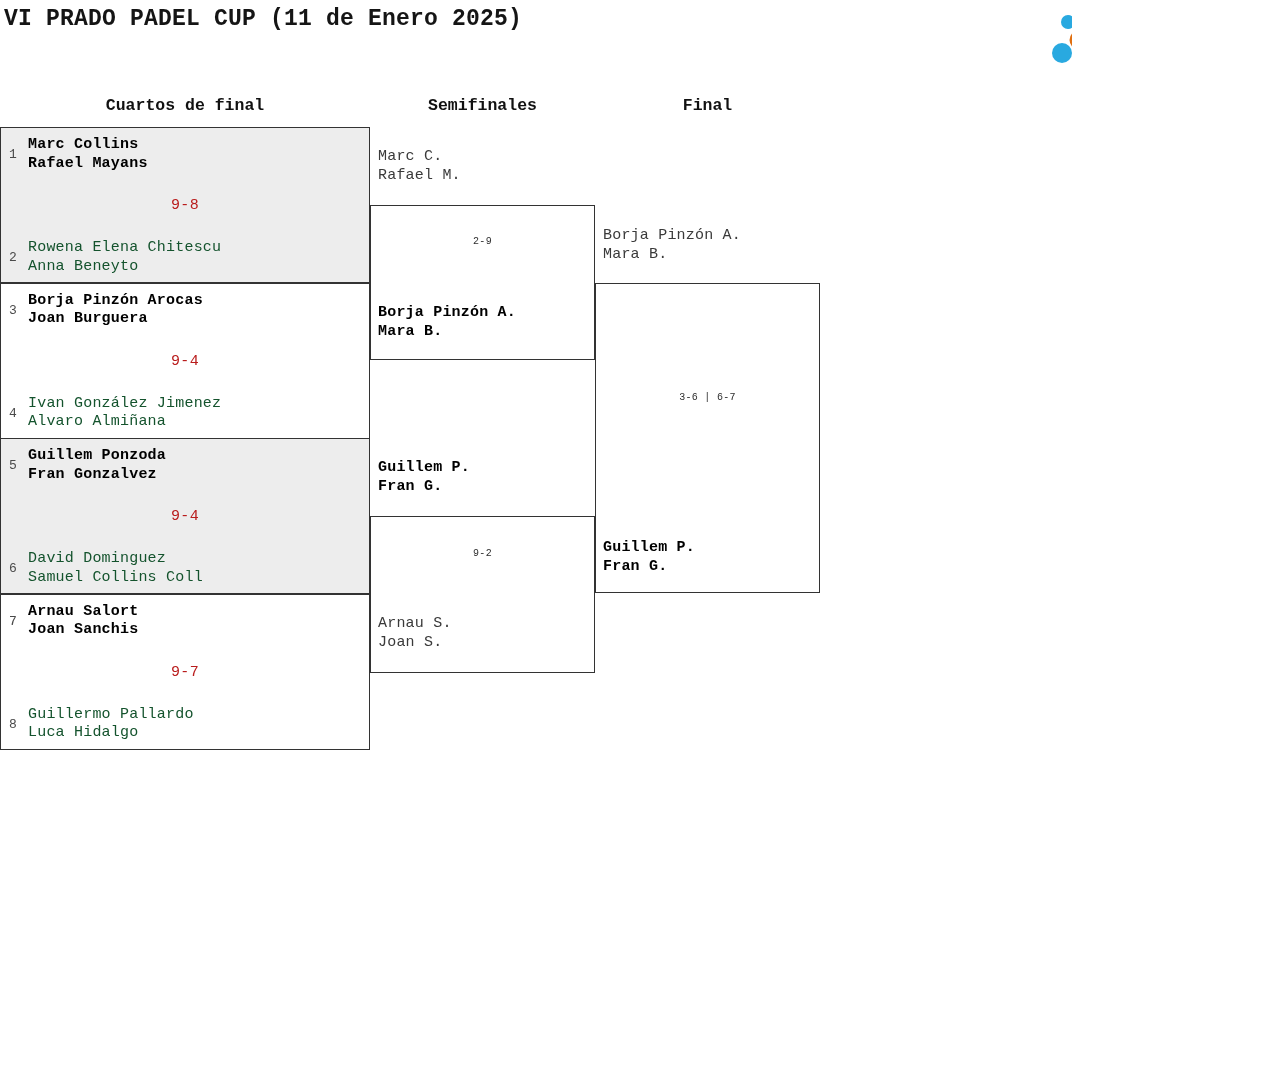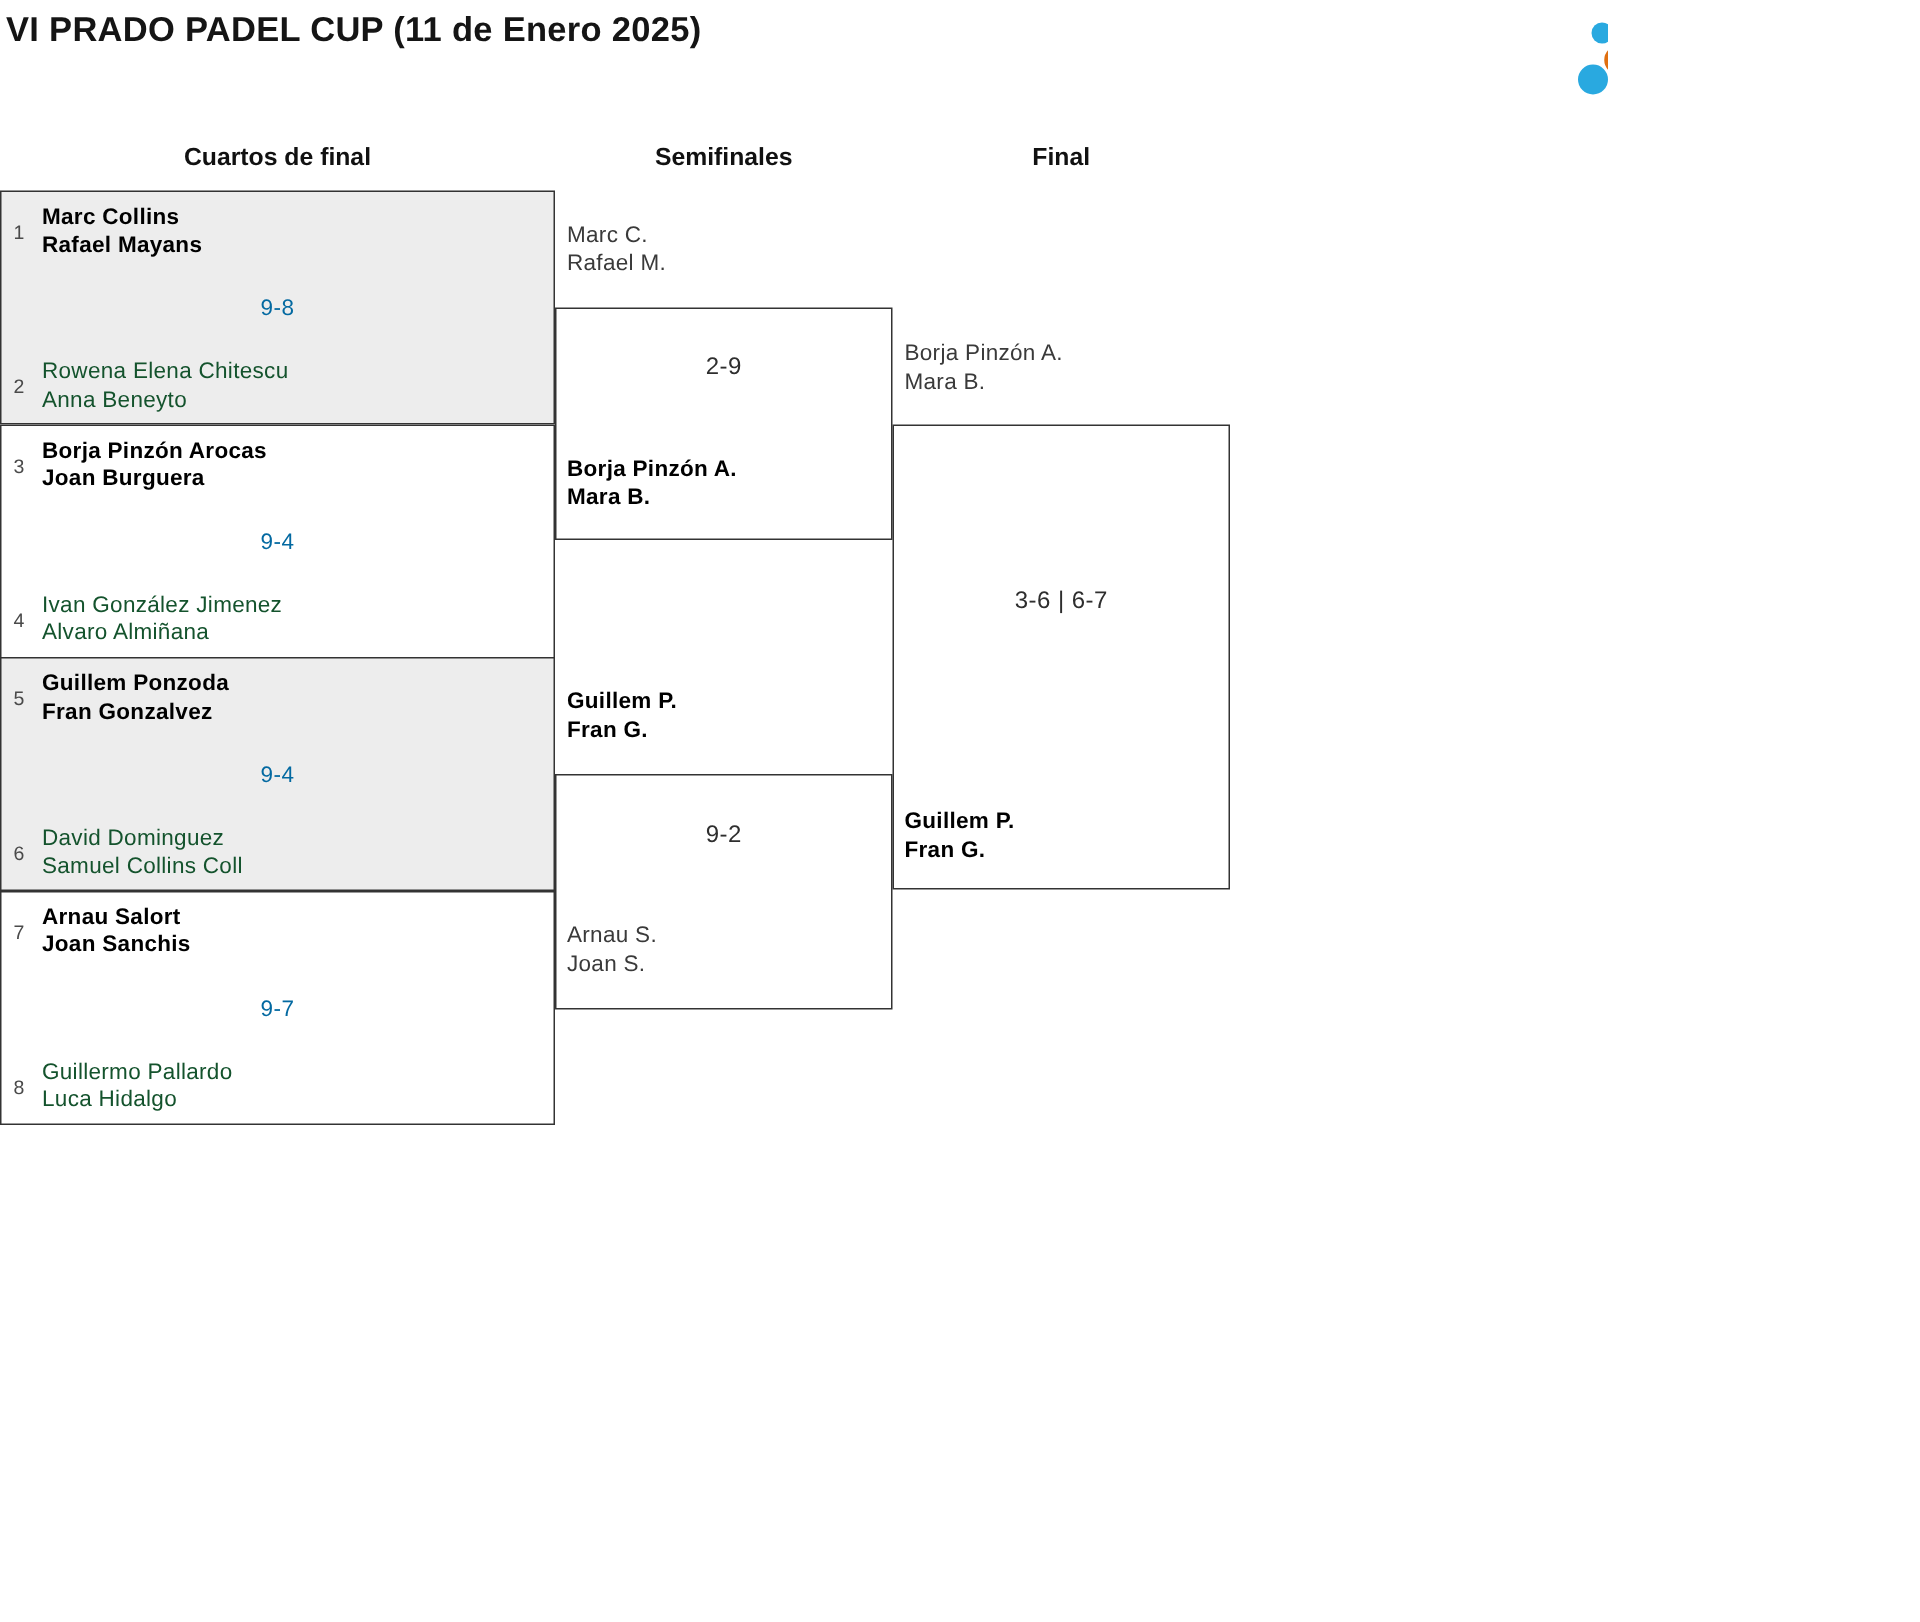--- a/index.html
+++ b/index.html
@@ -1,18 +1,18 @@
 <!DOCTYPE html>
 <html><head>
 <meta charset="utf-8">
 <style>
   * { margin:0; padding:0; box-sizing:border-box; }
   html,body { background:#fff; }
   body { font-family:"Liberation Sans", sans-serif; color:#1a1a1a; }
-  #page { position:relative; width:1072px; height:1081px; background:#fff; overflow:hidden; }
+  #page { position:relative; width:1072px; height:1081px; background:#fff; overflow:hidden;font-family:Liberation Mono, monospace; }
 
   
   .title-line { position:absolute; left:4px; font-size:23px; font-weight:600;
                 color:#151515; letter-spacing:.2px; white-space:nowrap; }
   .title-1 { top:6px; }
   .title-2 { top:38px; }
 
   .logo { position:absolute; left:1048px; top:6px; width:224px; height:62px; cursor:pointer; }
   .logo-dots { position:absolute; left:0; top:0; }
   .logo-text { position:absolute; left:64px; top:6px; font-size:46px; font-weight:800;
@@ -35,42 +35,42 @@
   .team-row.t1 { top:8px; }
   .team-row.t2 { top:111px; }
   .seed { width:15px; font-size:13px; color:#4a4a4a; flex:0 0 15px; }
   .names { padding-left:4px; }
   .name-line { font-size:15px; line-height:18.5px; letter-spacing:.2px;
                color:#14532d; white-space:nowrap; }
   .winner .name-line, .name-line.winner { font-weight:700; color:#000; }
   .team-names.winner div { font-weight:700; color:#000; }
 
   .score { position:absolute; left:0; width:100%; text-align:center;
-           font-size:15px; color:#0369a1; letter-spacing:.3px; }
+           font-size:15px; color:#b91c1c; letter-spacing:.3px; }
   .match .score { top:69px; }
 
   
   .round-box { position:absolute; border:1.5px solid #333; background:transparent; }
   .sf1-box   { left:370px; top:205px; width:225px; height:155px; }
   .sf2-box   { left:370px; top:516px; width:225px; height:157px; }
   .final-box { left:595px; top:283px; width:225px; height:310px; }
 
   .adv-team { position:absolute; }
   .adv-team div { font-size:15px; line-height:18.5px; letter-spacing:.2px;
                   color:#3a3a3a; white-space:nowrap; }
   .adv-team.winner div { font-weight:700; color:#000; }
 
   .sf1-t1 { left:378px; top:148px; }
   .sf1-t2 { left:378px; top:304px; }
   .sf2-t1 { left:378px; top:459px; }
   .sf2-t2 { left:378px; top:615px; }
   .fin-t1 { left:603px; top:227px; }
   .fin-t2 { left:603px; top:539px; }
 
-  .score-float { position:absolute; text-align:center; font-size:16px;
+  .score-float { position:absolute; text-align:center; font-size:10px;
                  color:#2e2e2e; letter-spacing:.3px; }
   .sf1-score { left:370px; top:236px; width:225px; }
   .sf2-score { left:370px; top:548px; width:225px; }
   .fin-score { left:595px; top:392px; width:225px; }
 </style>
 </head>
 <body>
 
 <div id="page">
 

